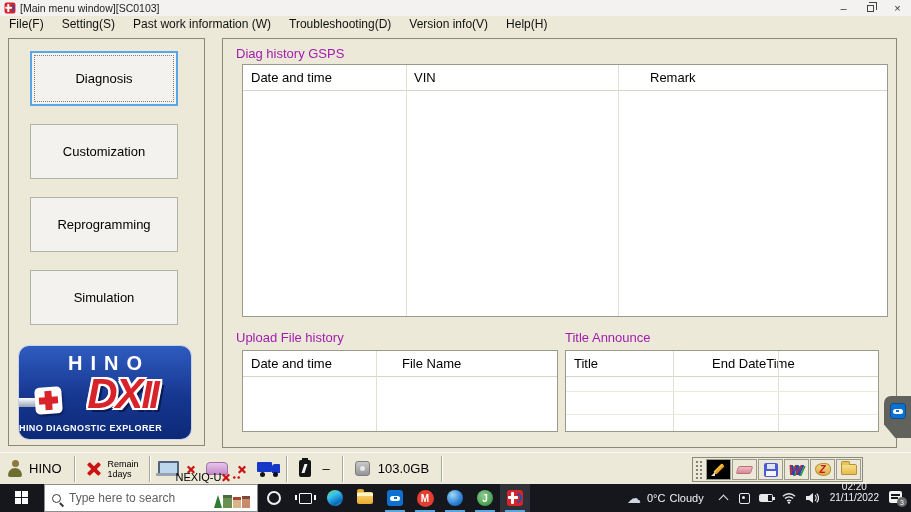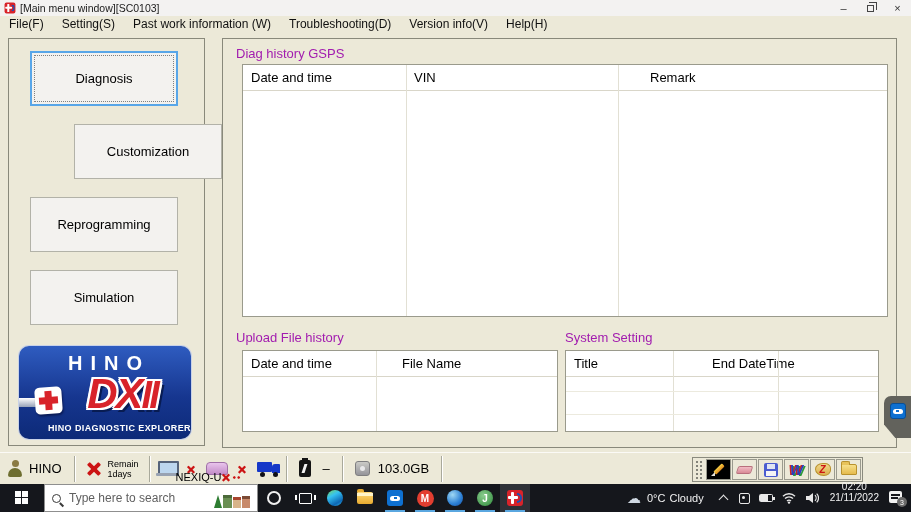--- a/index.html
+++ b/index.html
@@ -34,21 +34,21 @@
   .logo { position:absolute; left:10px; top:307px; width:172px; height:93px; background:linear-gradient(180deg,#2f5cc0 0%,#16368f 55%,#0d2a78 100%); border-radius:10px; box-shadow:0 0 0 1px #c9d2e8; }
   .logo-hino { position:absolute; top:6px; width:100%; text-align:center; color:#fff; font-weight:bold; font-size:20px; letter-spacing:8px; text-indent:8px; }
   .logo-pipe { position:absolute; left:0; top:52px; width:36px; height:9px; background:linear-gradient(#ffffff,#97a2b8); }
   .logo-plus { position:absolute; left:16px; top:41px; width:27px; height:27px; background:#fff; border-radius:5px; transform:rotate(-4deg); box-shadow:1px 2px 2px rgba(0,0,30,.45); }
   .logo-plus::before { content:""; position:absolute; left:10px; top:4px; width:7px; height:19px; background:#d8232a; }
   .logo-plus::after { content:""; position:absolute; left:4px; top:10px; width:19px; height:7px; background:#d8232a; }
   .logo-dx { position:absolute; left:34px; right:0; top:24px; text-align:center; font-style:italic; font-weight:bold; color:#d8232a; letter-spacing:-2px;
     text-shadow:-2px 0 #fff,2px 0 #fff,0 -2px #fff,0 2px #fff,-2px -2px #fff,2px -2px #fff,-2px 2px #fff,2px 2px #fff,4px 4px 0 #081c52; }
   .logo-dx .dx { font-size:42px; }
   .logo-dx .ii { font-size:38px; letter-spacing:-3px; }
-  .logo-tagline { position:absolute; bottom:6px; width:100%; text-align:right; color:#fff; font-size:9px; font-weight:bold; letter-spacing:.4px; white-space:nowrap;margin-top:14px; }
+  .logo-tagline { position:absolute; bottom:6px; width:100%; text-align:left; color:#fff; font-size:9px; font-weight:bold; letter-spacing:.4px; white-space:nowrap;margin-top:14px; }
 
   
   .right-panel { position:absolute; left:222px; top:38px; width:675px; height:410px; border:1px solid #89897b; background:#ece9d8; }
   .section-title { position:absolute; font-size:13px; color:#a21caf; white-space:nowrap; }
   .t-diag  { left:13px; top:7px; }
   .t-upload{ left:13px; top:291px; }
   .t-sys   { left:342px; top:291px; }
   .datatable { position:absolute; background:#fff; border:1px solid #9a9a8c; }
   .diag-table   { left:19px;  top:25px;  width:646px; height:253px; }
   .upload-table { left:19px;  top:311px; width:316px; height:82px; }
@@ -193,21 +193,21 @@
     <span class="menu-item">File(F)</span>
     <span class="menu-item">Setting(S)</span>
     <span class="menu-item">Past work information (W)</span>
     <span class="menu-item">Troubleshooting(D)</span>
     <span class="menu-item">Version info(V)</span>
     <span class="menu-item">Help(H)</span>
   </div>
 
   <div class="left-panel">
     <div class="side-btn focused" style="top:12px;">Diagnosis</div>
-    <div class="side-btn" style="top:85px;margin-left:44px;">Customization</div>
+    <div class="side-btn" style="top:85px;">Customization</div>
     <div class="side-btn" style="top:158px;">Reprogramming</div>
     <div class="side-btn" style="top:231px;">Simulation</div>
 
     <div class="logo">
       <div class="logo-hino">HINO</div>
       <div class="logo-pipe"></div>
       <div class="logo-dx"><span class="dx">DX</span><span class="ii">II</span></div>
       <div class="logo-plus"></div>
       <div class="logo-tagline">HINO DIAGNOSTIC EXPLORER</div>
     </div>
@@ -227,21 +227,21 @@
 
     <div class="section-title t-upload">Upload File history</div>
     <div class="datatable upload-table">
       <div class="thead">
         <div class="th" style="width:133px;">Date and time</div>
         <div class="th" style="flex:1;padding-left:26px;">File Name</div>
       </div>
       <div class="vline" style="left:133px;"></div>
     </div>
 
-    <div class="section-title t-sys">System Setting</div>
+    <div class="section-title t-sys">Title Announce</div>
     <div class="datatable sys-table">
       <div class="thead">
         <div class="th" style="width:107px;">Title</div>
         <div class="th" style="flex:1;padding-left:39px;">End DateTime</div>
       </div>
       <div class="vline" style="left:107px;"></div>
       <div class="vline" style="left:212px;"></div>
       <div class="hline" style="top:40px;"></div>
       <div class="hline" style="top:63px;"></div>
     </div>

